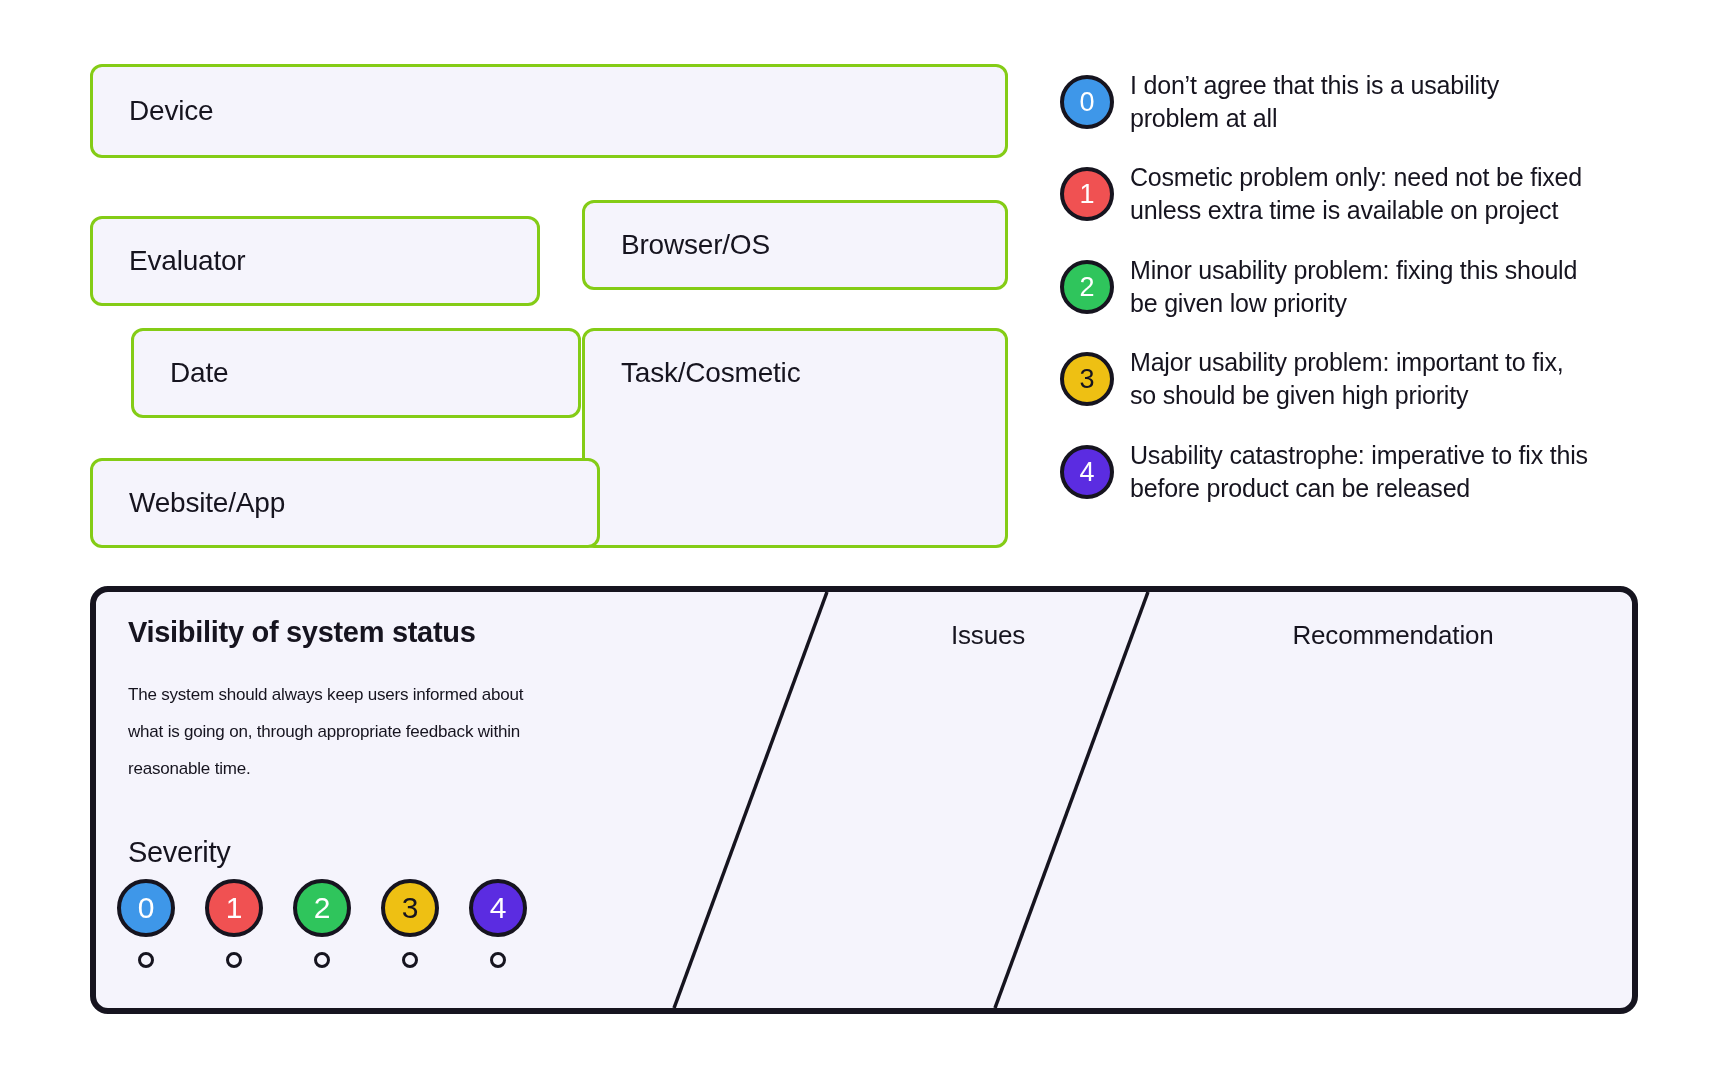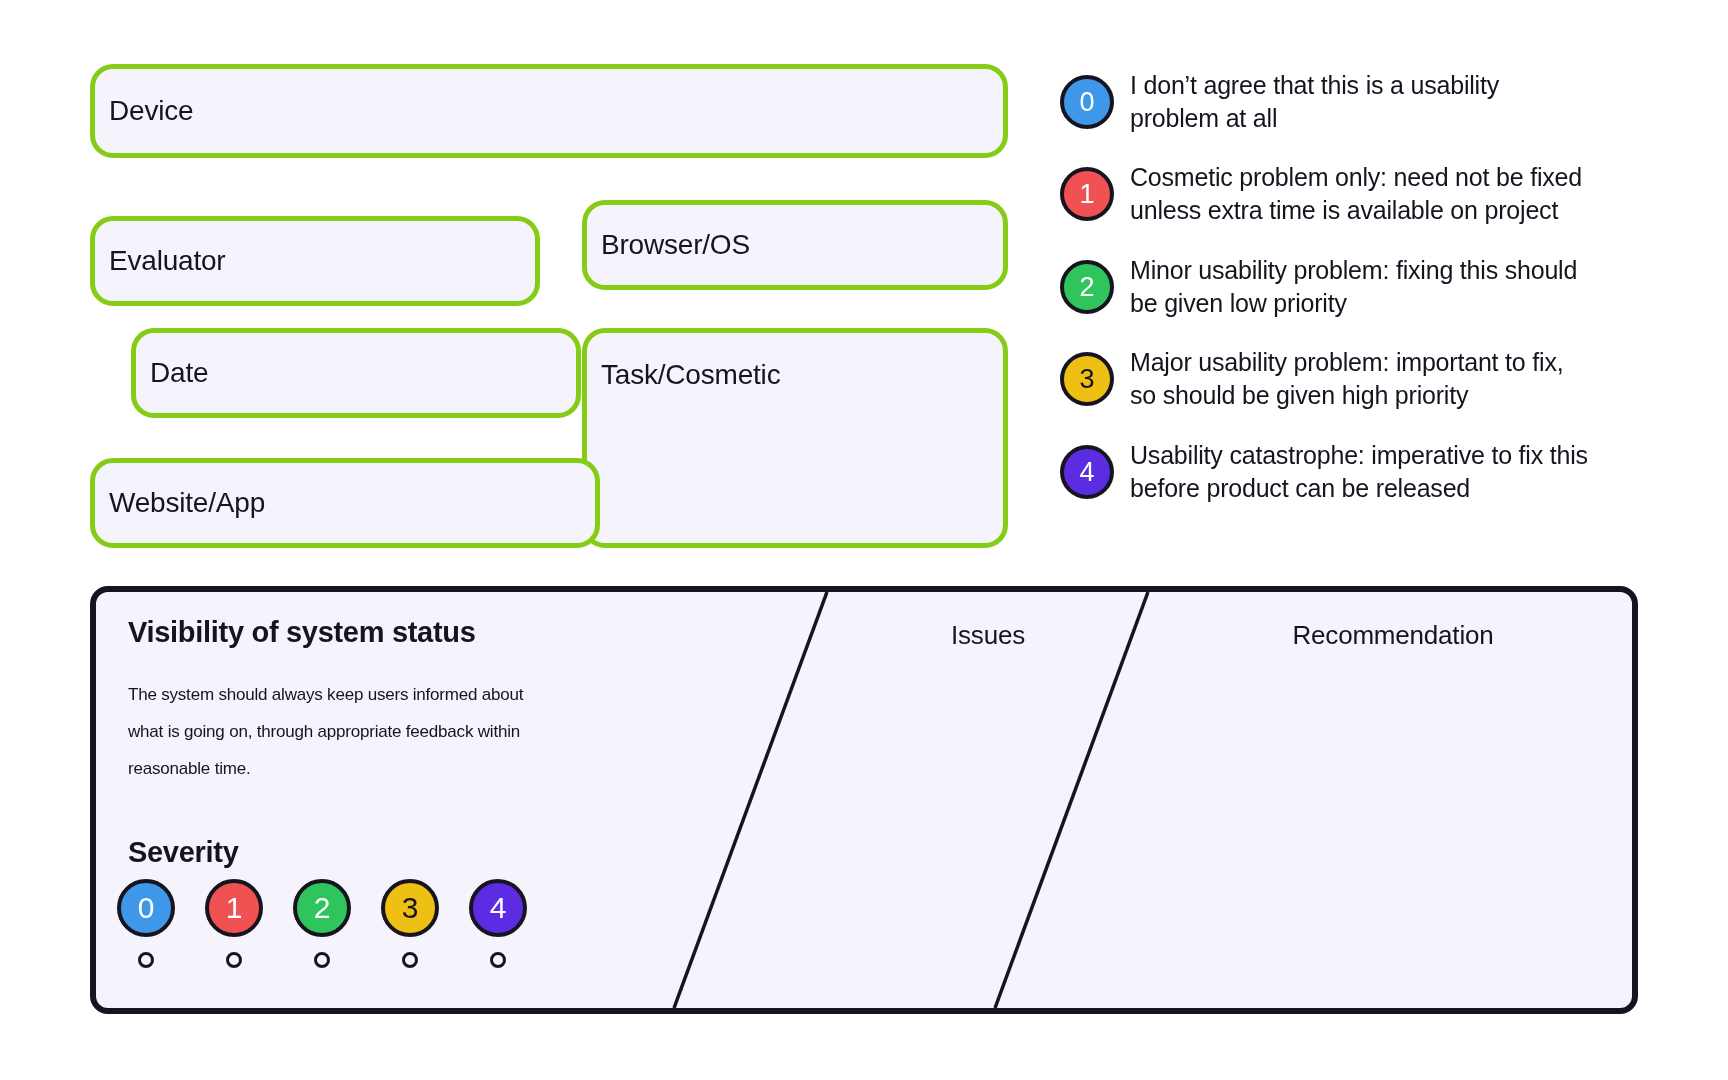--- a/index.html
+++ b/index.html
@@ -3,22 +3,22 @@
 <meta charset="utf-8">
 <style>
   html,body{margin:0;padding:0;background:#ffffff;}
   .canvas{
     position:relative;width:1728px;height:1080px;background:#ffffff;overflow:hidden;
     font-family:"Liberation Sans", sans-serif;color:#16141F;
   }
   
   .field{
     position:absolute;box-sizing:border-box;
-    background:#F5F4FC;border:5px solid #84cc16;border-radius:23px;
-    display:flex;align-items:center;padding-left:14px;
+    background:#F5F4FC;border:3px solid #84cc16;border-radius:12px;
+    display:flex;align-items:center;padding-left:36px;
   }
   .field.align-top{align-items:flex-start;padding-top:26px;}
   .field-label{font-size:28px;font-weight:400;letter-spacing:-0.2px;}
   .f-device   {left:90px; top:64px; width:918px;height:94px;}
   .f-evaluator{left:90px; top:216px;width:450px;height:90px;}
   .f-browser  {left:582px;top:200px;width:426px;height:90px;}
   .f-date     {left:90px; top:328px;width:450px;height:90px;margin-left:41px;}
   .f-task     {left:582px;top:328px;width:426px;height:220px;}
   .f-website  {left:90px; top:458px;width:510px;height:90px;}
 
@@ -43,21 +43,21 @@
     background:#F5F4FC;border:6px solid #16141F;border-radius:18px;
   }
   .card-inner{position:relative;width:100%;height:100%;}
   .divider-svg{position:absolute;left:0;top:0;width:100%;height:100%;display:block;}
   .card-title{position:absolute;left:32px;top:24px;font-size:29px;font-weight:700;letter-spacing:-0.3px;}
   .card-desc{position:absolute;left:32px;top:84px;font-size:17px;line-height:37px;letter-spacing:-0.2px;}
   .card-desc div{white-space:nowrap;}
   .col-header{position:absolute;top:28px;transform:translateX(-50%);font-size:26px;letter-spacing:-0.2px;}
   .h-issues{left:892px;}
   .h-reco{left:1297px;}
-  .severity-label{position:absolute;left:32px;top:244px;font-size:29px;font-weight:700;letter-spacing:-0.3px;}
+  .severity-label{position:absolute;left:32px;top:244px;font-size:29px;font-weight:400;letter-spacing:-0.3px;}
   .severity-row{position:absolute;left:21px;top:287px;display:flex;gap:30px;}
   .severity-opt{width:58px;display:flex;flex-direction:column;align-items:center;}
   .severity-opt .sev-circle{width:58px;height:58px;font-size:30px;}
   .radio{
     box-sizing:border-box;width:16px;height:16px;border-radius:50%;
     border:3px solid #16141F;background:transparent;margin-top:15px;padding:0;cursor:pointer;
   }
 </style>
 </head>
 <body>

